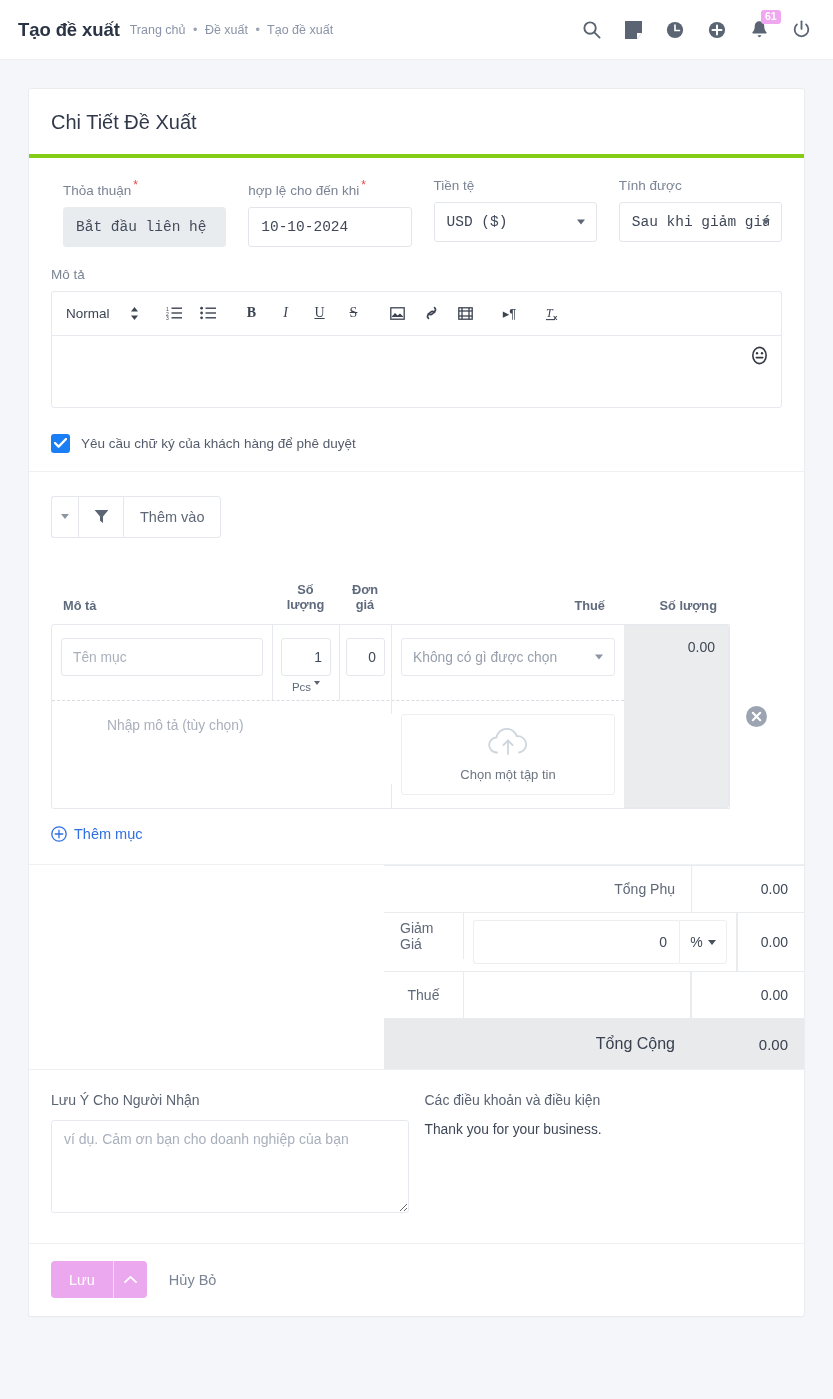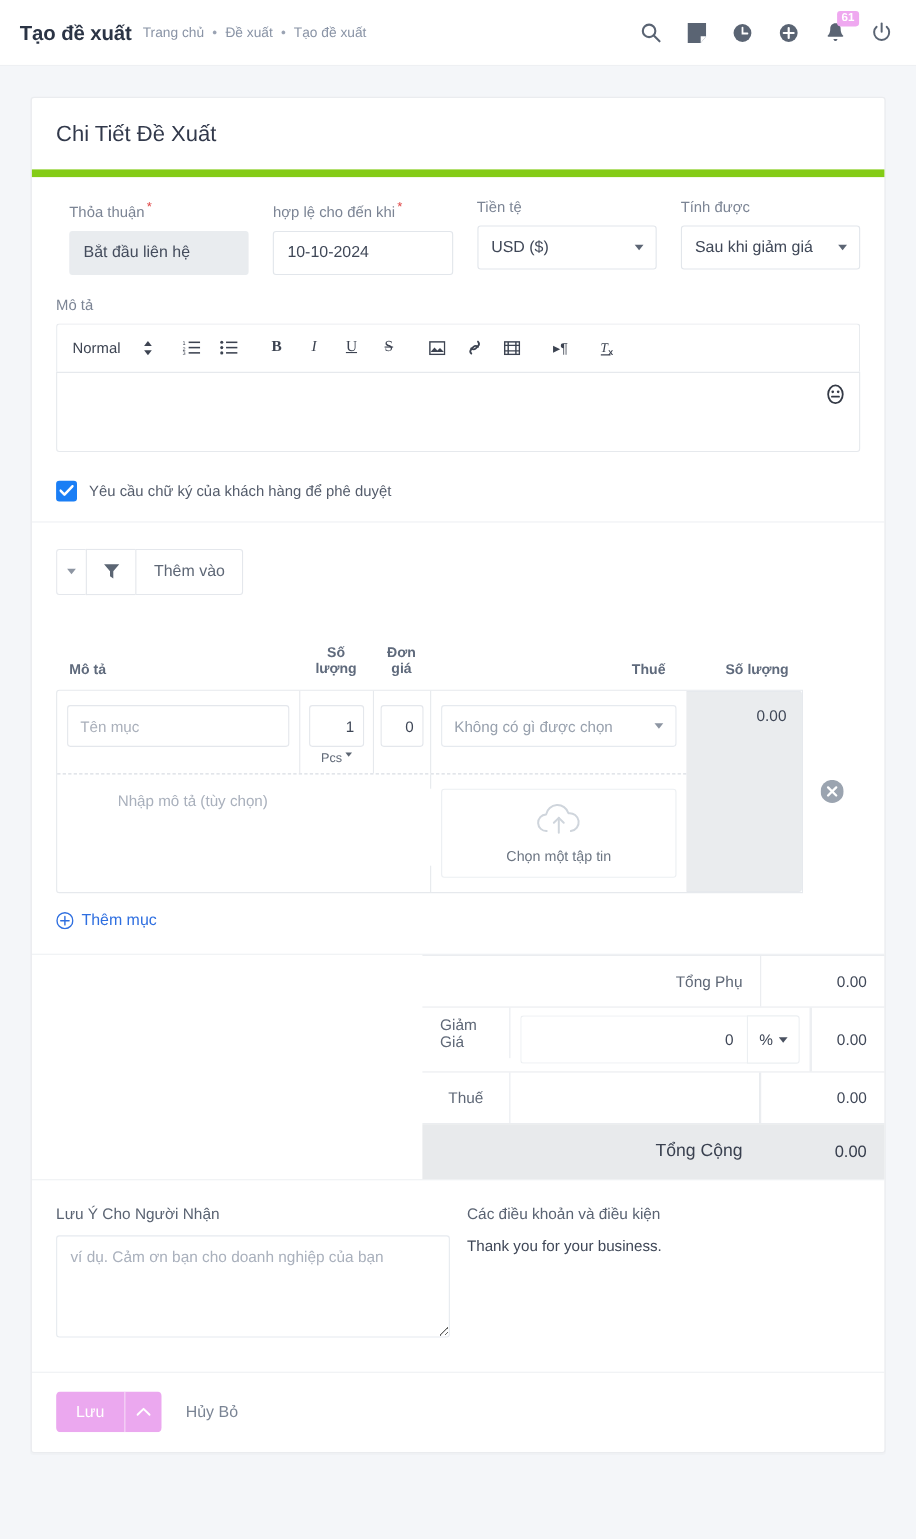--- a/index.html
+++ b/index.html
@@ -40,37 +40,37 @@
   
   .card {
     margin: 28px 28px 24px 28px;
     background: #ffffff;
     border: 1px solid #eaecef;
     border-radius: 3px;
     box-shadow: 0 1px 1px rgba(0,0,0,0.02);
   }
   .card-header {
     padding: 22px 22px 20px 22px;
-    border-bottom: 7px solid #84cc16;
+    border-bottom: 4px solid #84cc16;
   }
   .card-title { font-size: 20px; color: #32394b; font-weight: 400; }
   .section { padding: 20px 22px 18px 22px; border-bottom: 1px solid #eef0f3; }
   
   .form-row { display: flex; gap: 22px; margin-left: 12px; }
   .fld { flex: 1; min-width: 0; }
   .lbl {
     font-size: 13.5px; color: #7b8494; margin-bottom: 9px;
     display: block; white-space: nowrap;
   }
   .req { color: #e04b4b; font-size: 12px; vertical-align: super; margin-left: 2px; }
   .inp {
     width: 100%; height: 40px;
     border: 1px solid #e2e6eb; border-radius: 3px;
     background: #ffffff; color: #3f4757;
-    font-size: 14.5px; font-family: Liberation Sans, sans-serif;
+    font-size: 14.5px; font-family: Liberation Mono, monospace;
     padding: 0 12px; outline: none;
   }
   .inp.readonly { background: #e9ecef; border-color: #e9ecef; color: #444c5c; }
   .inp::placeholder { color: #a9b0bc; }
   .selwrap { position: relative; }
   .selwrap .caret {
     position: absolute; right: 12px; top: 50%; transform: translateY(-50%);
     width: 0; height: 0; border-left: 4.5px solid transparent;
     border-right: 4.5px solid transparent; border-top: 5.5px solid #5c6574;
     pointer-events: none;

